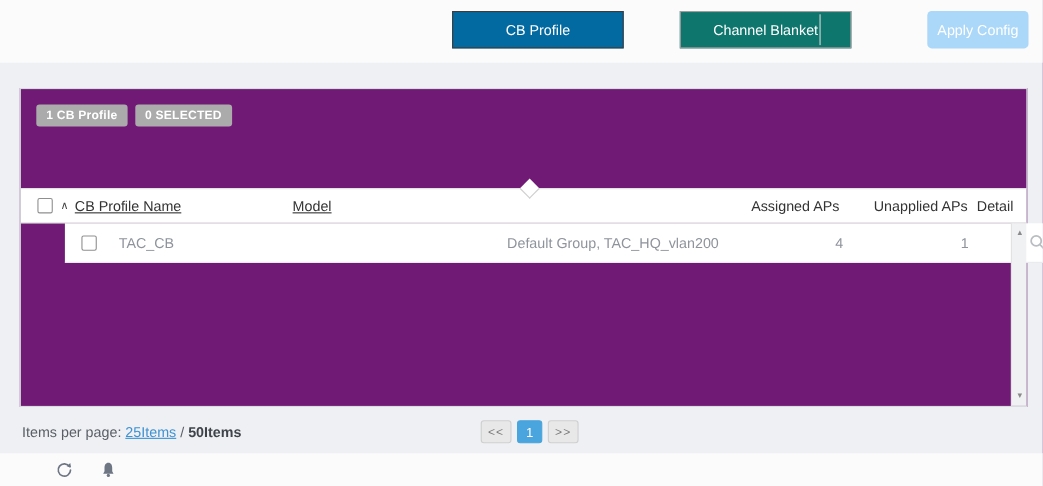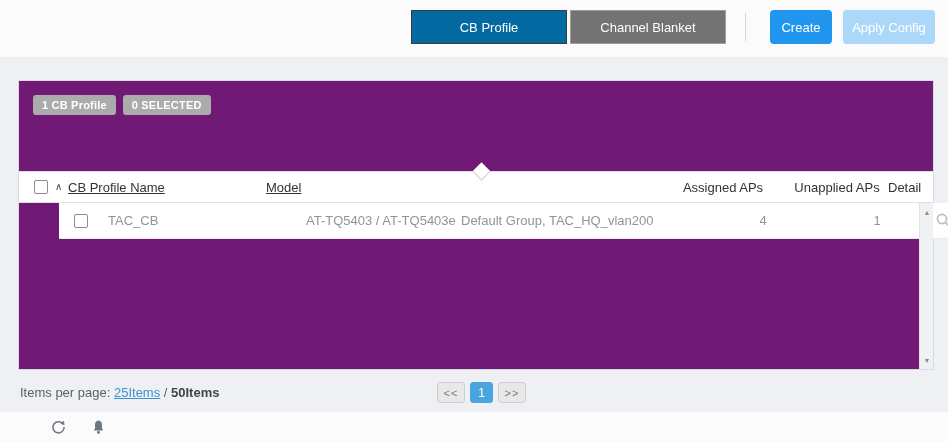--- a/index.html
+++ b/index.html
@@ -9,21 +9,21 @@
     background:#eef0f3;
     position:relative;
     overflow:hidden;
   }
   
   .topbar { position:absolute; left:0; top:0; width:948px; height:57px; background:#fbfbfc; }
   .tab-group { position:absolute; left:411px; top:10px; display:flex; gap:3px; }
   .tab { width:156px; height:34px; display:flex; align-items:center; justify-content:center;
          font-size:13px; color:#fff; cursor:pointer; }
   .tab.active { background:#0369a1; border:1px solid #3c3c3c; }
-  .tab.inactive { background:#737373; border:1px solid #9d9d9d; }
+  .tab.inactive { background:#0f766e; border:1px solid #9d9d9d;margin-left:48px; }
   .topbar-divider { position:absolute; left:745px; top:13px; width:1px; height:28px; background:#d6d6d6; }
   .btn { position:absolute; top:10px; height:34px; border:none; border-radius:4px;
          color:#fff; font-size:13px; font-family:inherit; display:flex; align-items:center; justify-content:center; cursor:pointer; }
   .btn-create { left:770px; width:62px; background:#2196ef; }
   .btn-apply { left:843px; width:92px; background:#abd7f8; }
 
   
   .panel { position:absolute; left:18px; top:80px; width:916px; height:290px;
            background:#701a75; border:1px solid #d8dbdf; }
   .badge-row { position:absolute; left:14px; top:14px; display:flex; gap:7px; }
@@ -83,21 +83,20 @@
 </style>
 </head>
 <body>
 
 <div class="topbar">
   <div class="tab-group">
     <div class="tab active">CB Profile</div>
     <div class="tab inactive">Channel Blanket</div>
   </div>
   <div class="topbar-divider"></div>
-  <button class="btn btn-create">Create</button>
   <button class="btn btn-apply">Apply Config</button>
 </div>
 
 <div class="panel">
 
   <div class="badge-row">
     <span class="badge">1 CB Profile</span>
     <span class="badge">0 SELECTED</span>
   </div>
 
@@ -110,21 +109,20 @@
     <span class="th sortable th-name">CB Profile Name</span>
     <span class="th sortable th-model">Model</span>
     <span class="th th-assigned">Assigned APs</span>
     <span class="th th-unapplied">Unapplied APs</span>
     <span class="th th-detail">Detail</span>
   </div>
 
   <div class="trow">
     <div class="checkbox"></div>
     <span class="td td-name">TAC_CB</span>
-    <span class="td td-model">AT-TQ5403 / AT-TQ5403e</span>
     <span class="td td-mgmt">Default Group, TAC_HQ_vlan200</span>
     <span class="td td-assigned">4</span>
     <span class="td td-unapplied">1</span>
     <span class="td-detail-icon">
       <svg width="17" height="17" viewBox="0 0 17 17">
         <circle cx="7" cy="7" r="4.6" fill="none" stroke="#b9bcc0" stroke-width="1.6"></circle>
         <line x1="10.5" y1="10.5" x2="14.5" y2="14.5" stroke="#b9bcc0" stroke-width="1.6" stroke-linecap="round"></line>
       </svg>
     </span>
   </div>

